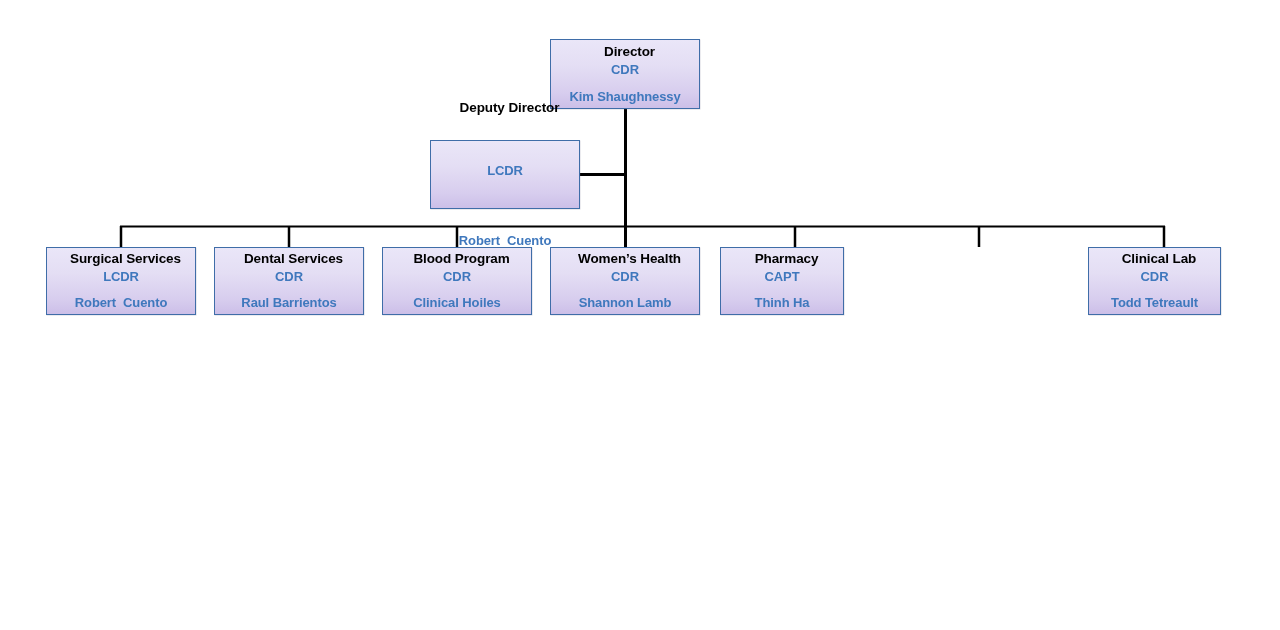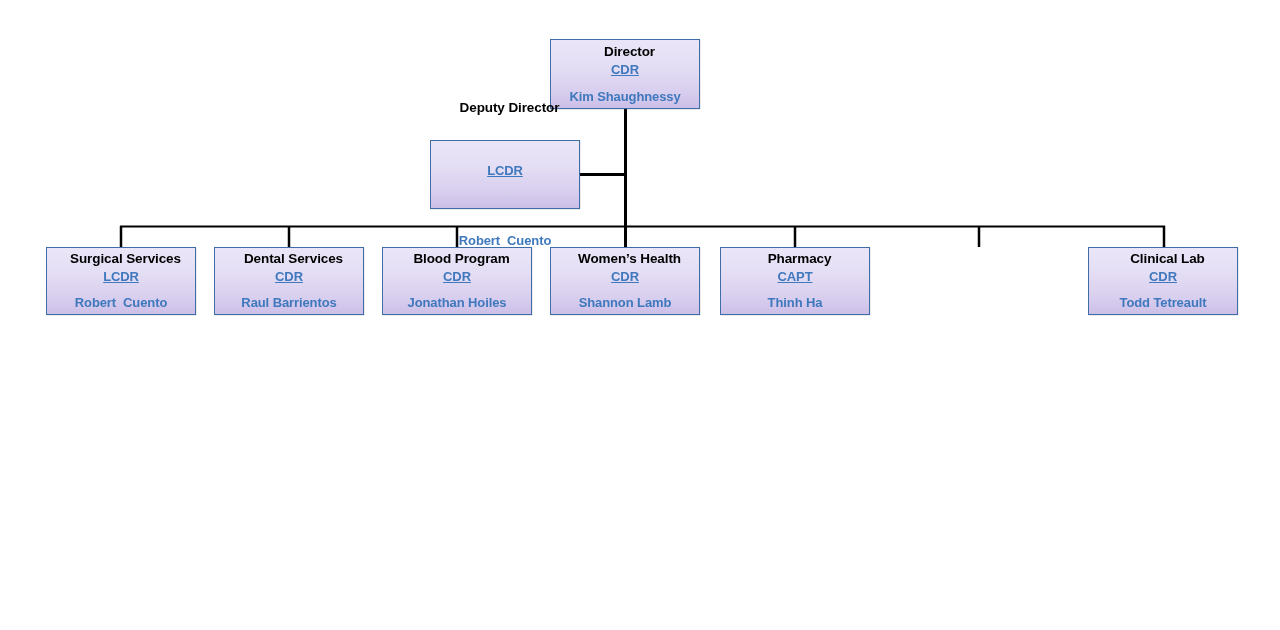--- a/index.html
+++ b/index.html
@@ -58,21 +58,20 @@
     white-space: pre-line;
     padding-left: 9px;
   }
 
   .node .rank {
     color: #3f78bd;
     font-weight: bold;
     font-size: 13px;
     margin-top: 3px;
     letter-spacing: -0.1px;
-    text-decoration: underline;
   }
 
   .node .person {
     color: #3f78bd;
     font-weight: bold;
     font-size: 13px;
     margin-top: 12px;
     letter-spacing: -0.1px;
     white-space: pre;
   }
@@ -125,35 +124,35 @@
 
   <div class="node dept" style="left:214px; top:247px; width:150px; height:68px;">
     <div class="title">Dental Services</div>
     <div class="rank">CDR</div>
     <div class="person">Raul Barrientos</div>
   </div>
 
   <div class="node dept" style="left:382px; top:247px; width:150px; height:68px;">
     <div class="title">Blood Program</div>
     <div class="rank">CDR</div>
-    <div class="person">Jonathan Hoiles</div>
+    <div class="person">Clinical Hoiles</div>
   </div>
 
   <div class="node dept" style="left:550px; top:247px; width:150px; height:68px;">
     <div class="title">Women’s Health</div>
     <div class="rank">CDR</div>
     <div class="person">Shannon Lamb</div>
   </div>
 
-  <div class="node dept" style="left:720px; top:247px; width:150px; height:68px;">
+  <div class="node dept" style="left:720px; top:247px; width:124px; height:68px;">
     <div class="title">Pharmacy</div>
     <div class="rank">CAPT</div>
     <div class="person">Thinh Ha</div>
   </div>
 
 
-  <div class="node dept" style="left:1088px; top:247px; width:150px; height:68px;">
+  <div class="node dept" style="left:1088px; top:247px; width:133px; height:68px;">
     <div class="title">Clinical Lab</div>
     <div class="rank">CDR</div>
     <div class="person">Todd Tetreault</div>
   </div>
 
 </div>
 
 </body></html>

